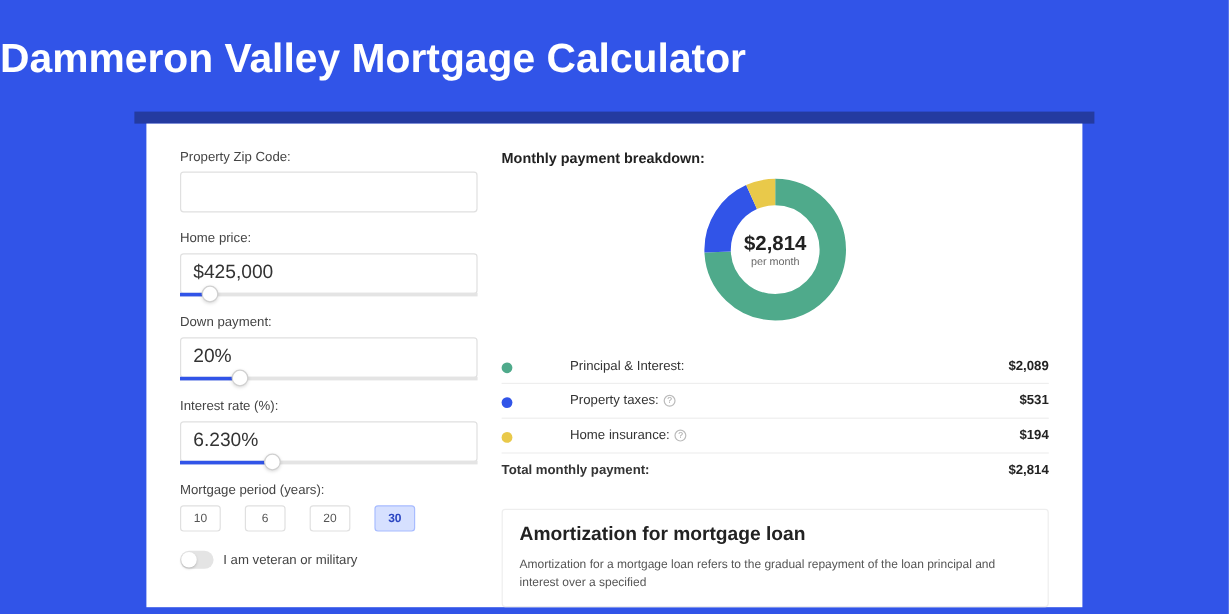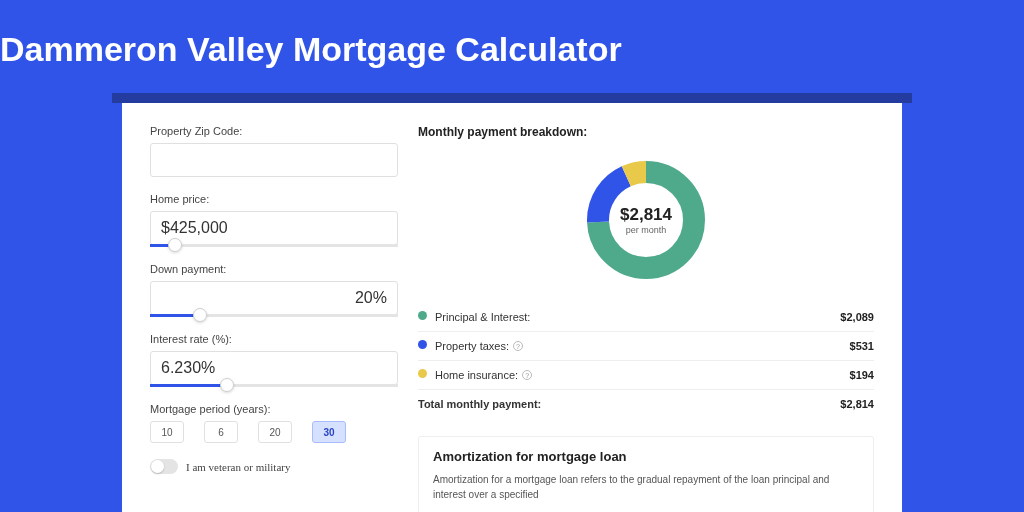--- a/index.html
+++ b/index.html
@@ -68,21 +68,21 @@
     position: absolute;
     width: 14px; height: 14px;
     background: #fff;
     border: 1px solid #d0d0d0;
     border-radius: 50%;
     top: -6px;
     box-shadow: 0 1px 3px rgba(0,0,0,0.15);
   }
   .dp-row { display: flex; gap: 8px; }
   .dp-row .tinput:first-child { flex: 1.6; }
-  .dp-row .tinput:last-child { flex: 1; text-align: right; }
+  .dp-row .tinput:last-child { flex: 1; }
   .period-row { display: flex; gap: 20px; }
   .period-btn {
     width: 34px; height: 22px;
     border: 1px solid #e0e0e0;
     border-radius: 3px;
     background: #fff;
     font-size: 10px;
     color: #555;
     display: flex;
     align-items: center;
@@ -103,48 +103,49 @@
     position: relative;
   }
   .toggle-knob {
     width: 13px; height: 13px;
     background: #fff;
     border-radius: 50%;
     position: absolute;
     top: 1px; left: 1px;
     box-shadow: 0 1px 2px rgba(0,0,0,0.2);
   }
-  .toggle-label { font-size: 11px; color: #444; font-family: Liberation Serif, serif; }
+  .toggle-label { font-size: 11px; color: #444; }
   .section-heading {
     font-size: 12px;
     font-weight: 700;
     color: #222;
-    margin-bottom: 16px;
+    margin-bottom: 4px;
   }
   .donut-wrap {
     display: flex;
     justify-content: center;
     margin-bottom: 18px;
   }
   .donut { position: relative; width: 130px; height: 130px; }
   .donut-center {
     position: absolute;
     top: 50%; left: 50%;
     transform: translate(-50%, -50%);
     text-align: center;
   }
   .donut-amount { font-size: 17px; font-weight: 700; color: #222; }
   .donut-unit { font-size: 9px; color: #666; }
   .legend-row {
     display: flex;
-    align-items: flex-start;
+    align-items: flex-end;
     padding: 8px 0;
     border-bottom: 1px solid #eee;
     font-size: 11px;
     color: #333;
+    gap: 40px;
   }
   .legend-row.total { font-weight: 700; border-bottom: none; }
   .legend-dot {
     width: 9px; height: 9px; border-radius: 50%;
     margin-right: 8px;
     flex: 0 0 auto;
   }
   .legend-label { flex: 1; display: flex; align-items: center; gap: 4px; }
   .legend-value { font-weight: 600; color: #222; margin-left: 28px; }
   .info-icon {
@@ -157,21 +158,21 @@
     align-items: center;
     justify-content: center;
   }
   .amort-box {
     margin-top: 18px;
     border: 1px solid #eee;
     border-radius: 3px;
     padding: 12px 14px;
   }
   .amort-title {
-    font-size: 13px;
+    font-size: 16px;
     font-weight: 700;
     color: #222;
     margin-bottom: 8px;
   }
   .amort-text {
     font-size: 10px;
     color: #555;
     line-height: 1.5;
   }
 </style>

